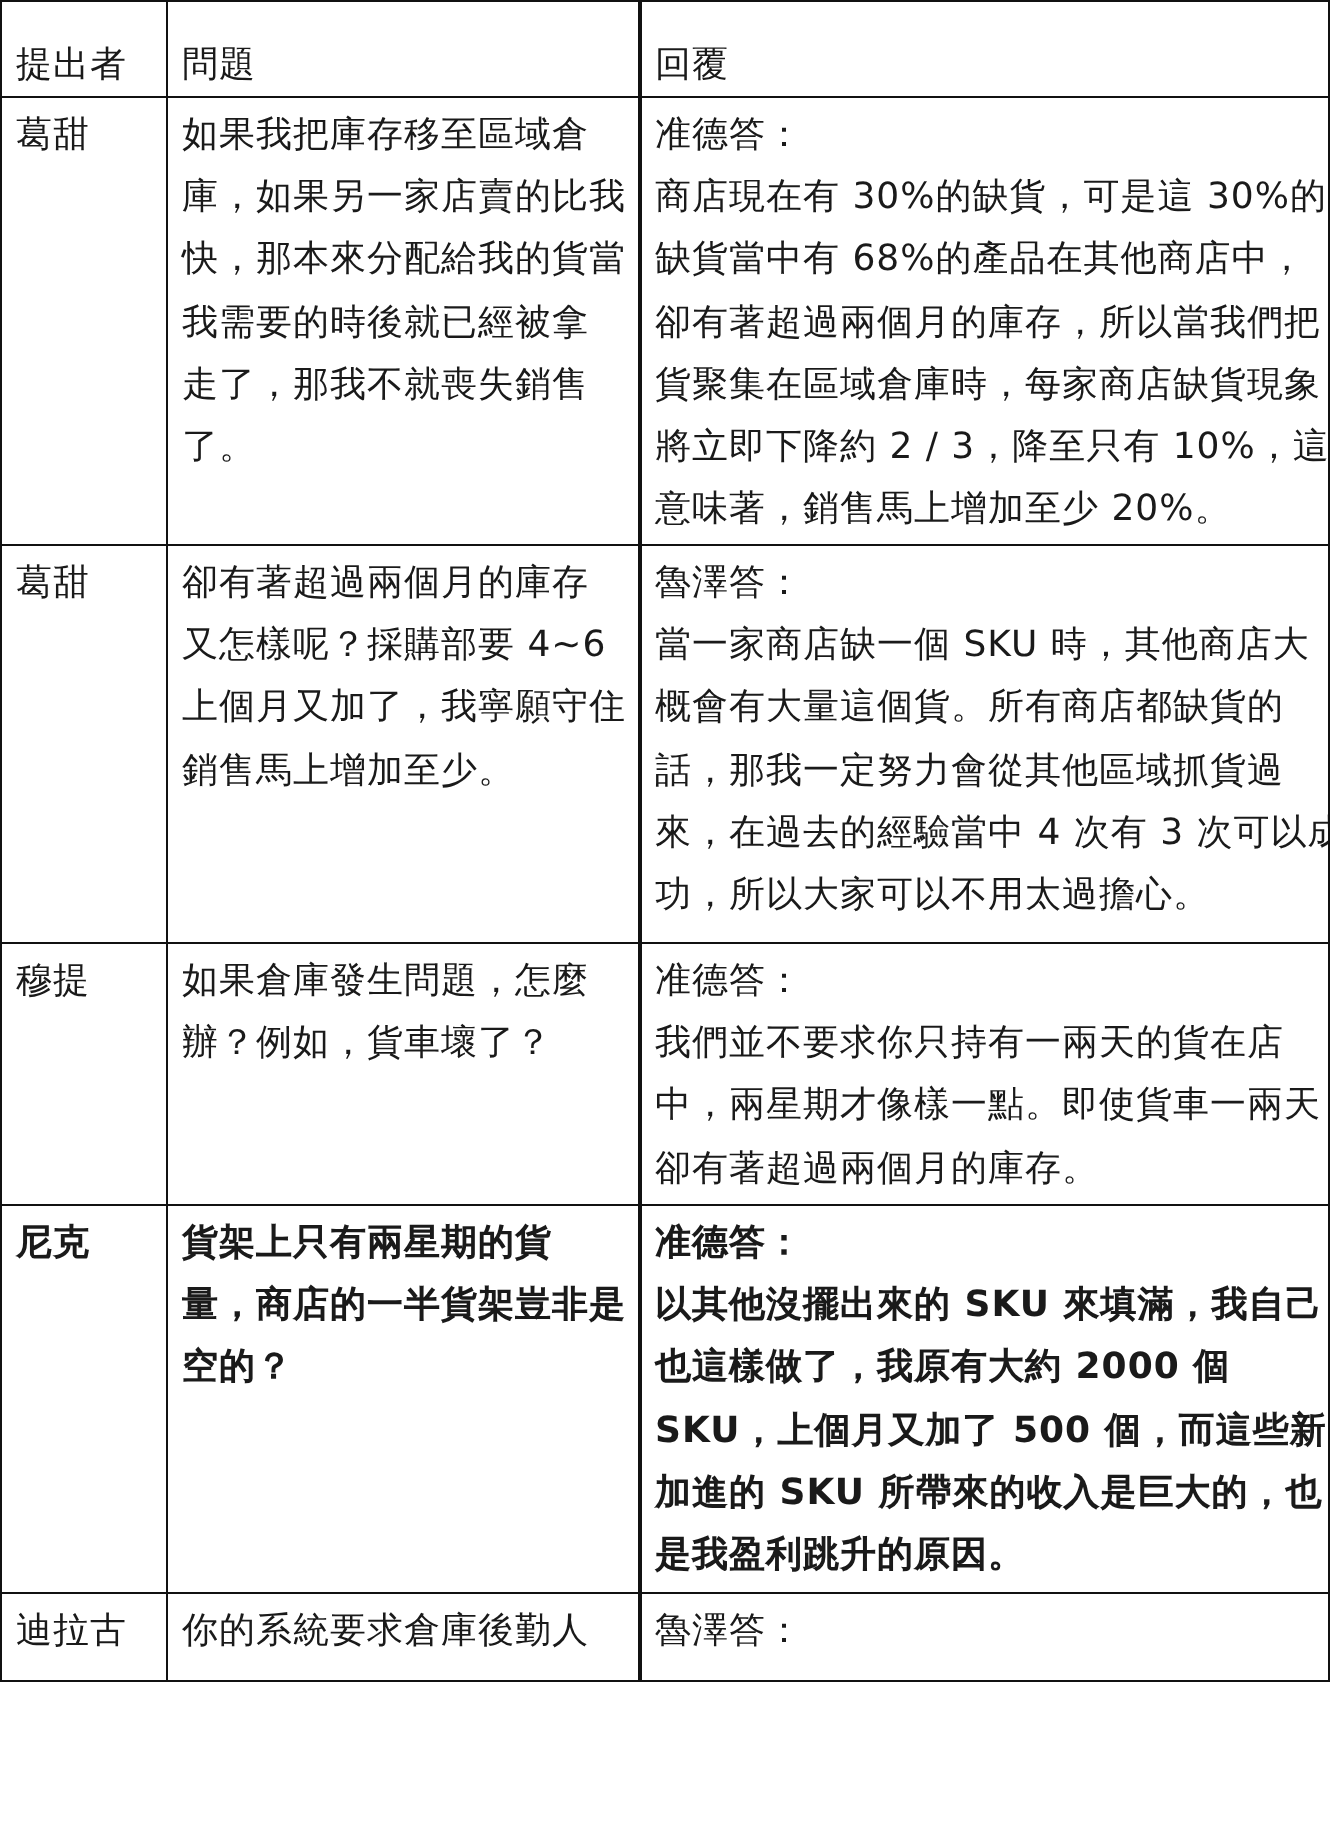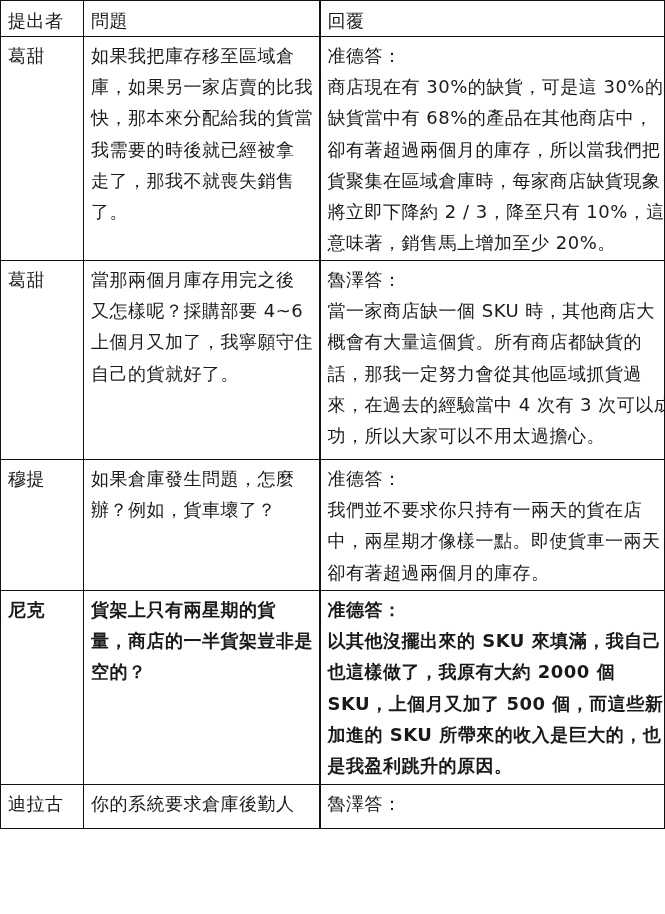--- a/index.html
+++ b/index.html
@@ -33,21 +33,21 @@
       text-align: left;
       letter-spacing: 0.5px;
       overflow: hidden;
     }
     table.qa td.c3, table.qa th.c3 {
       border-left: 2.5px solid #111;
     }
     col.col1 { width: 83px; }
     col.col2 { width: 236px; }
     col.col3 { width: 345px; }
-    tr.hdr th { height: 30px; padding-top: 4px; line-height: 31px; }
+    tr.hdr th { height: 30px; padding-top: 16px; line-height: 31px; }
     tr.r1 td { height: 220px; }
     tr.r2 td { height: 195px; }
     tr.r3 td { height: 127px; }
     tr.r4 td { height: 190px; font-weight: bold; }
     tr.r5 td { height: 98px; }
     tr.r6 td { height: 40px; }
     .line { display: block; white-space: nowrap; }
   </style>
 </head>
 <body>
@@ -82,24 +82,24 @@
       <span class="line">卻有著超過兩個月的庫存，所以當我們把</span>
       <span class="line">貨聚集在區域倉庫時，每家商店缺貨現象</span>
       <span class="line">將立即下降約 2 / 3，降至只有  10%，這</span>
       <span class="line">意味著，銷售馬上增加至少 20%。</span>
     </td>
   </tr>
 
   <tr class="r2">
     <td>葛甜</td>
     <td>
-      <span class="line">當那兩個月庫存用完之後</span>
+      <span class="line">卻有著超過兩個月的庫存</span>
       <span class="line">又怎樣呢？採購部要  4~6</span>
       <span class="line">上個月又加了，我寧願守住</span>
-      <span class="line">自己的貨就好了。</span>
+      <span class="line">銷售馬上增加至少。</span>
     </td>
     <td class="c3">
       <span class="line">魯澤答：</span>
       <span class="line">當一家商店缺一個 SKU 時，其他商店大</span>
       <span class="line">概會有大量這個貨。所有商店都缺貨的</span>
       <span class="line">話，那我一定努力會從其他區域抓貨過</span>
       <span class="line">來，在過去的經驗當中 4 次有 3 次可以成</span>
       <span class="line">功，所以大家可以不用太過擔心。</span>
     </td>
   </tr>

